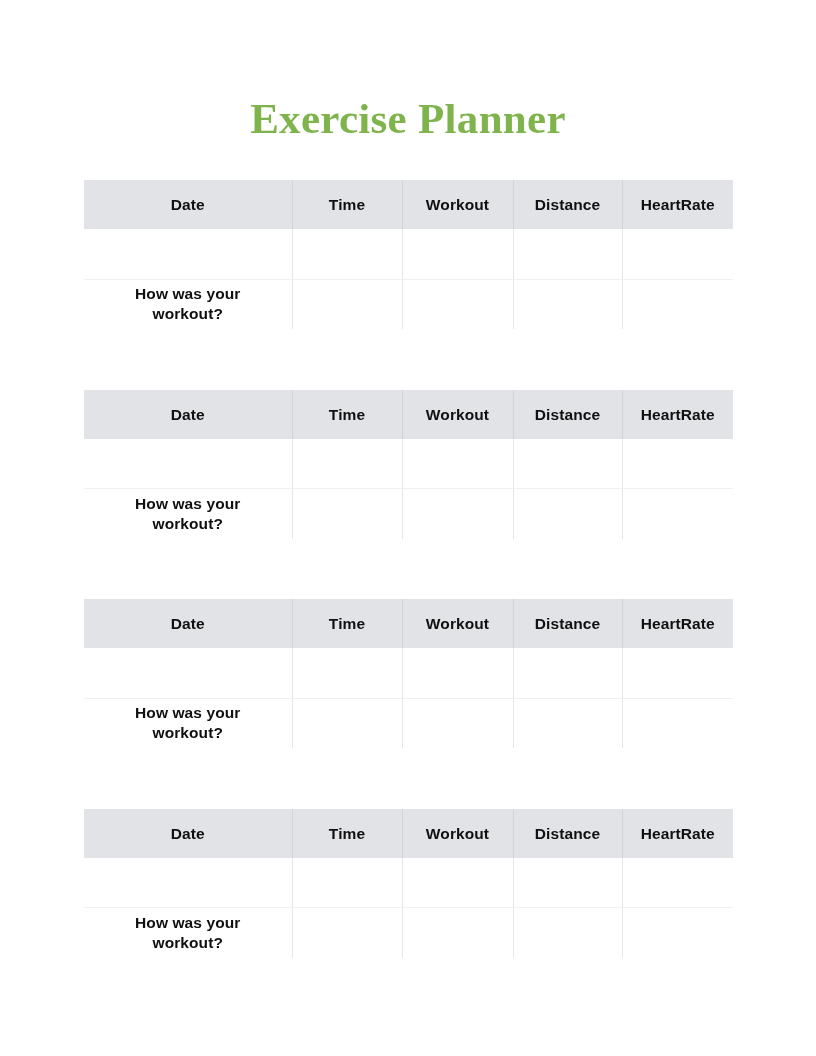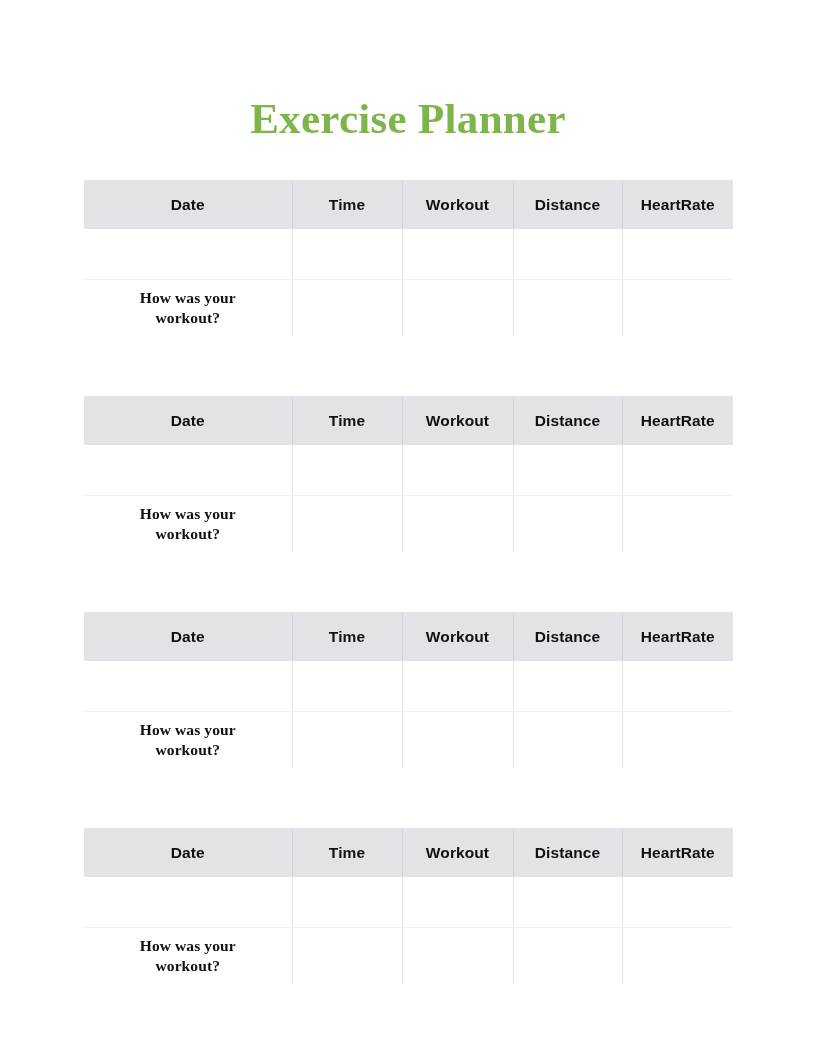--- a/index.html
+++ b/index.html
@@ -58,21 +58,21 @@
   .planner-table col.c-date     { width: 208px; }
   .planner-table col.c-time     { width: 110px; }
   .planner-table col.c-workout  { width: 111px; }
   .planner-table col.c-distance { width: 109px; }
   .planner-table col.c-heart    { width: 111px; }
 
   .planner-table th,
   .planner-table td {
     border-left: 1px solid #E6E6EA;
     border-right: 1px solid #E6E6EA;
-    padding: 8px 4px;
+    padding: 1px 4px;
     text-align: center;
     vertical-align: middle;
   }
 
   
   .planner-table th:first-child,
   .planner-table td:first-child { border-left: none; }
   .planner-table th:last-child,
   .planner-table td:last-child  { border-right: none; margin-left: 24px; }
 
@@ -88,21 +88,20 @@
     border-right-color: #D3D4D9;
   }
 
   .planner-table tbody tr.row-blank td {
     height: 50px;
     border-bottom: 1px solid #F0F0F2;
   }
 
   .planner-table tbody tr.row-note td {
     height: 50px;
-    font-family: Liberation Serif, serif;
   }
 
   .note-cell {
     font-size: 15.5px;
     font-weight: bold;
     line-height: 20px;
     color: #101010;
     letter-spacing: 0.1px;
   }
 

